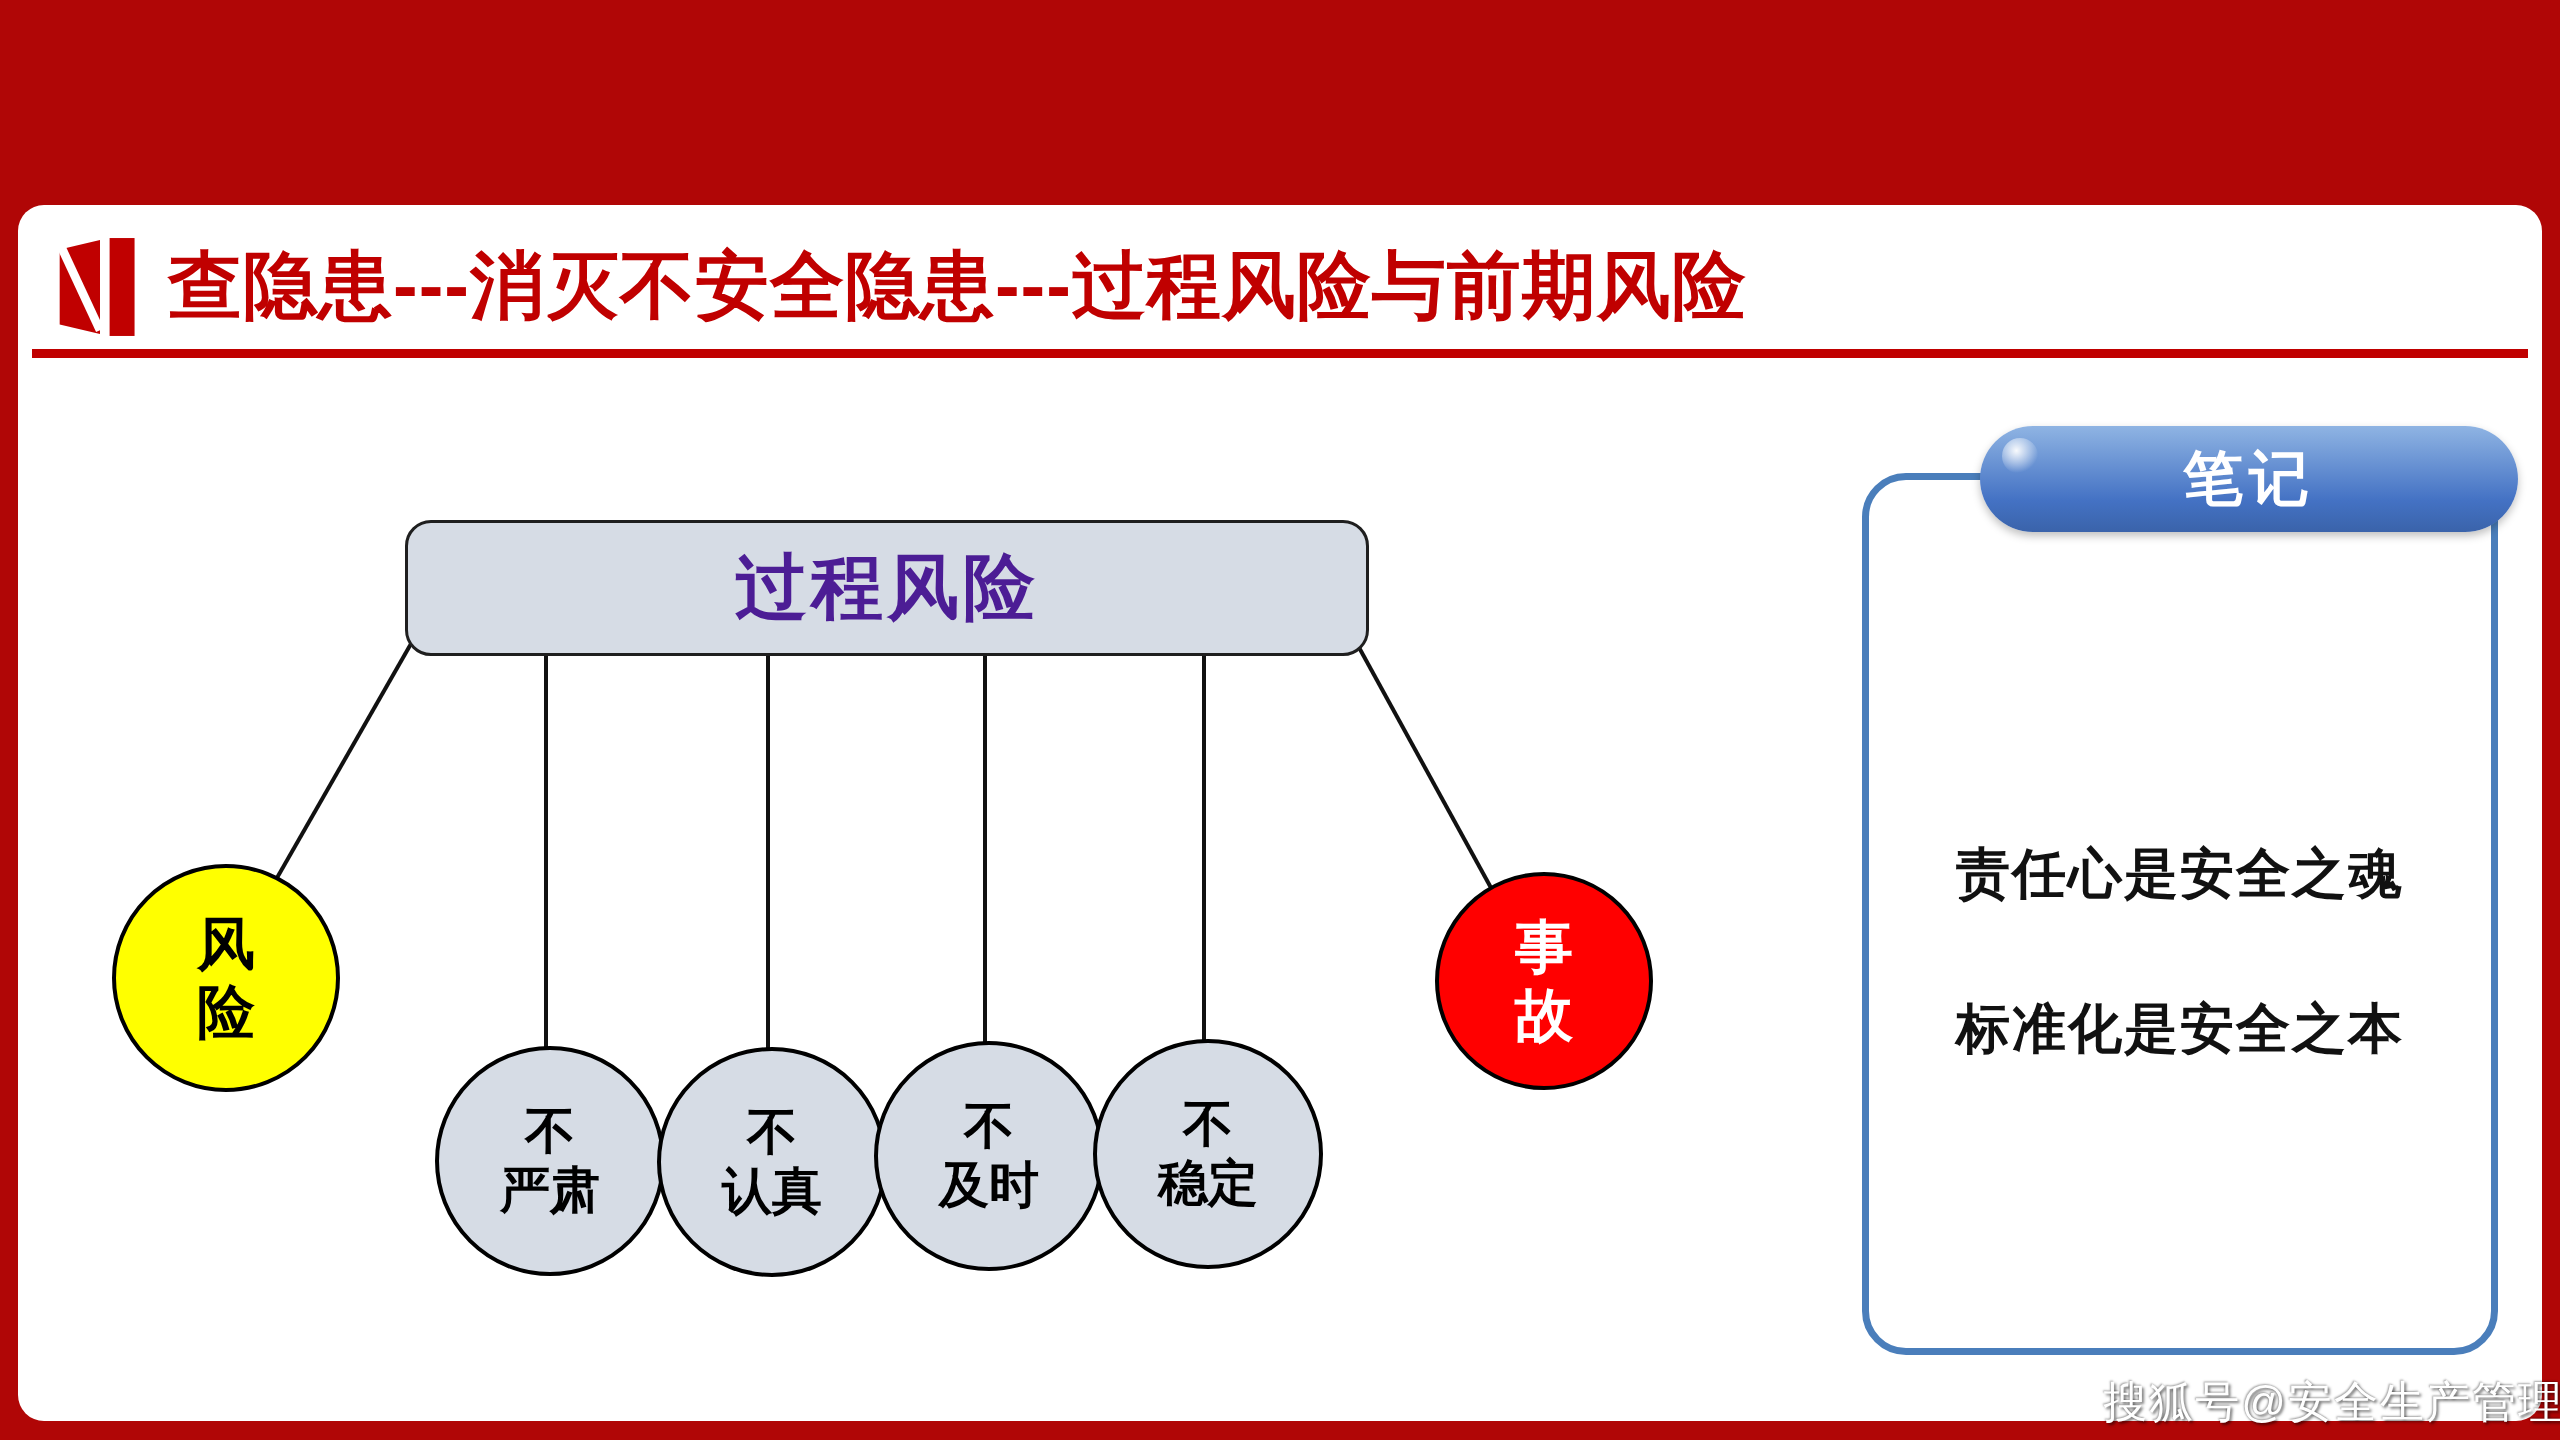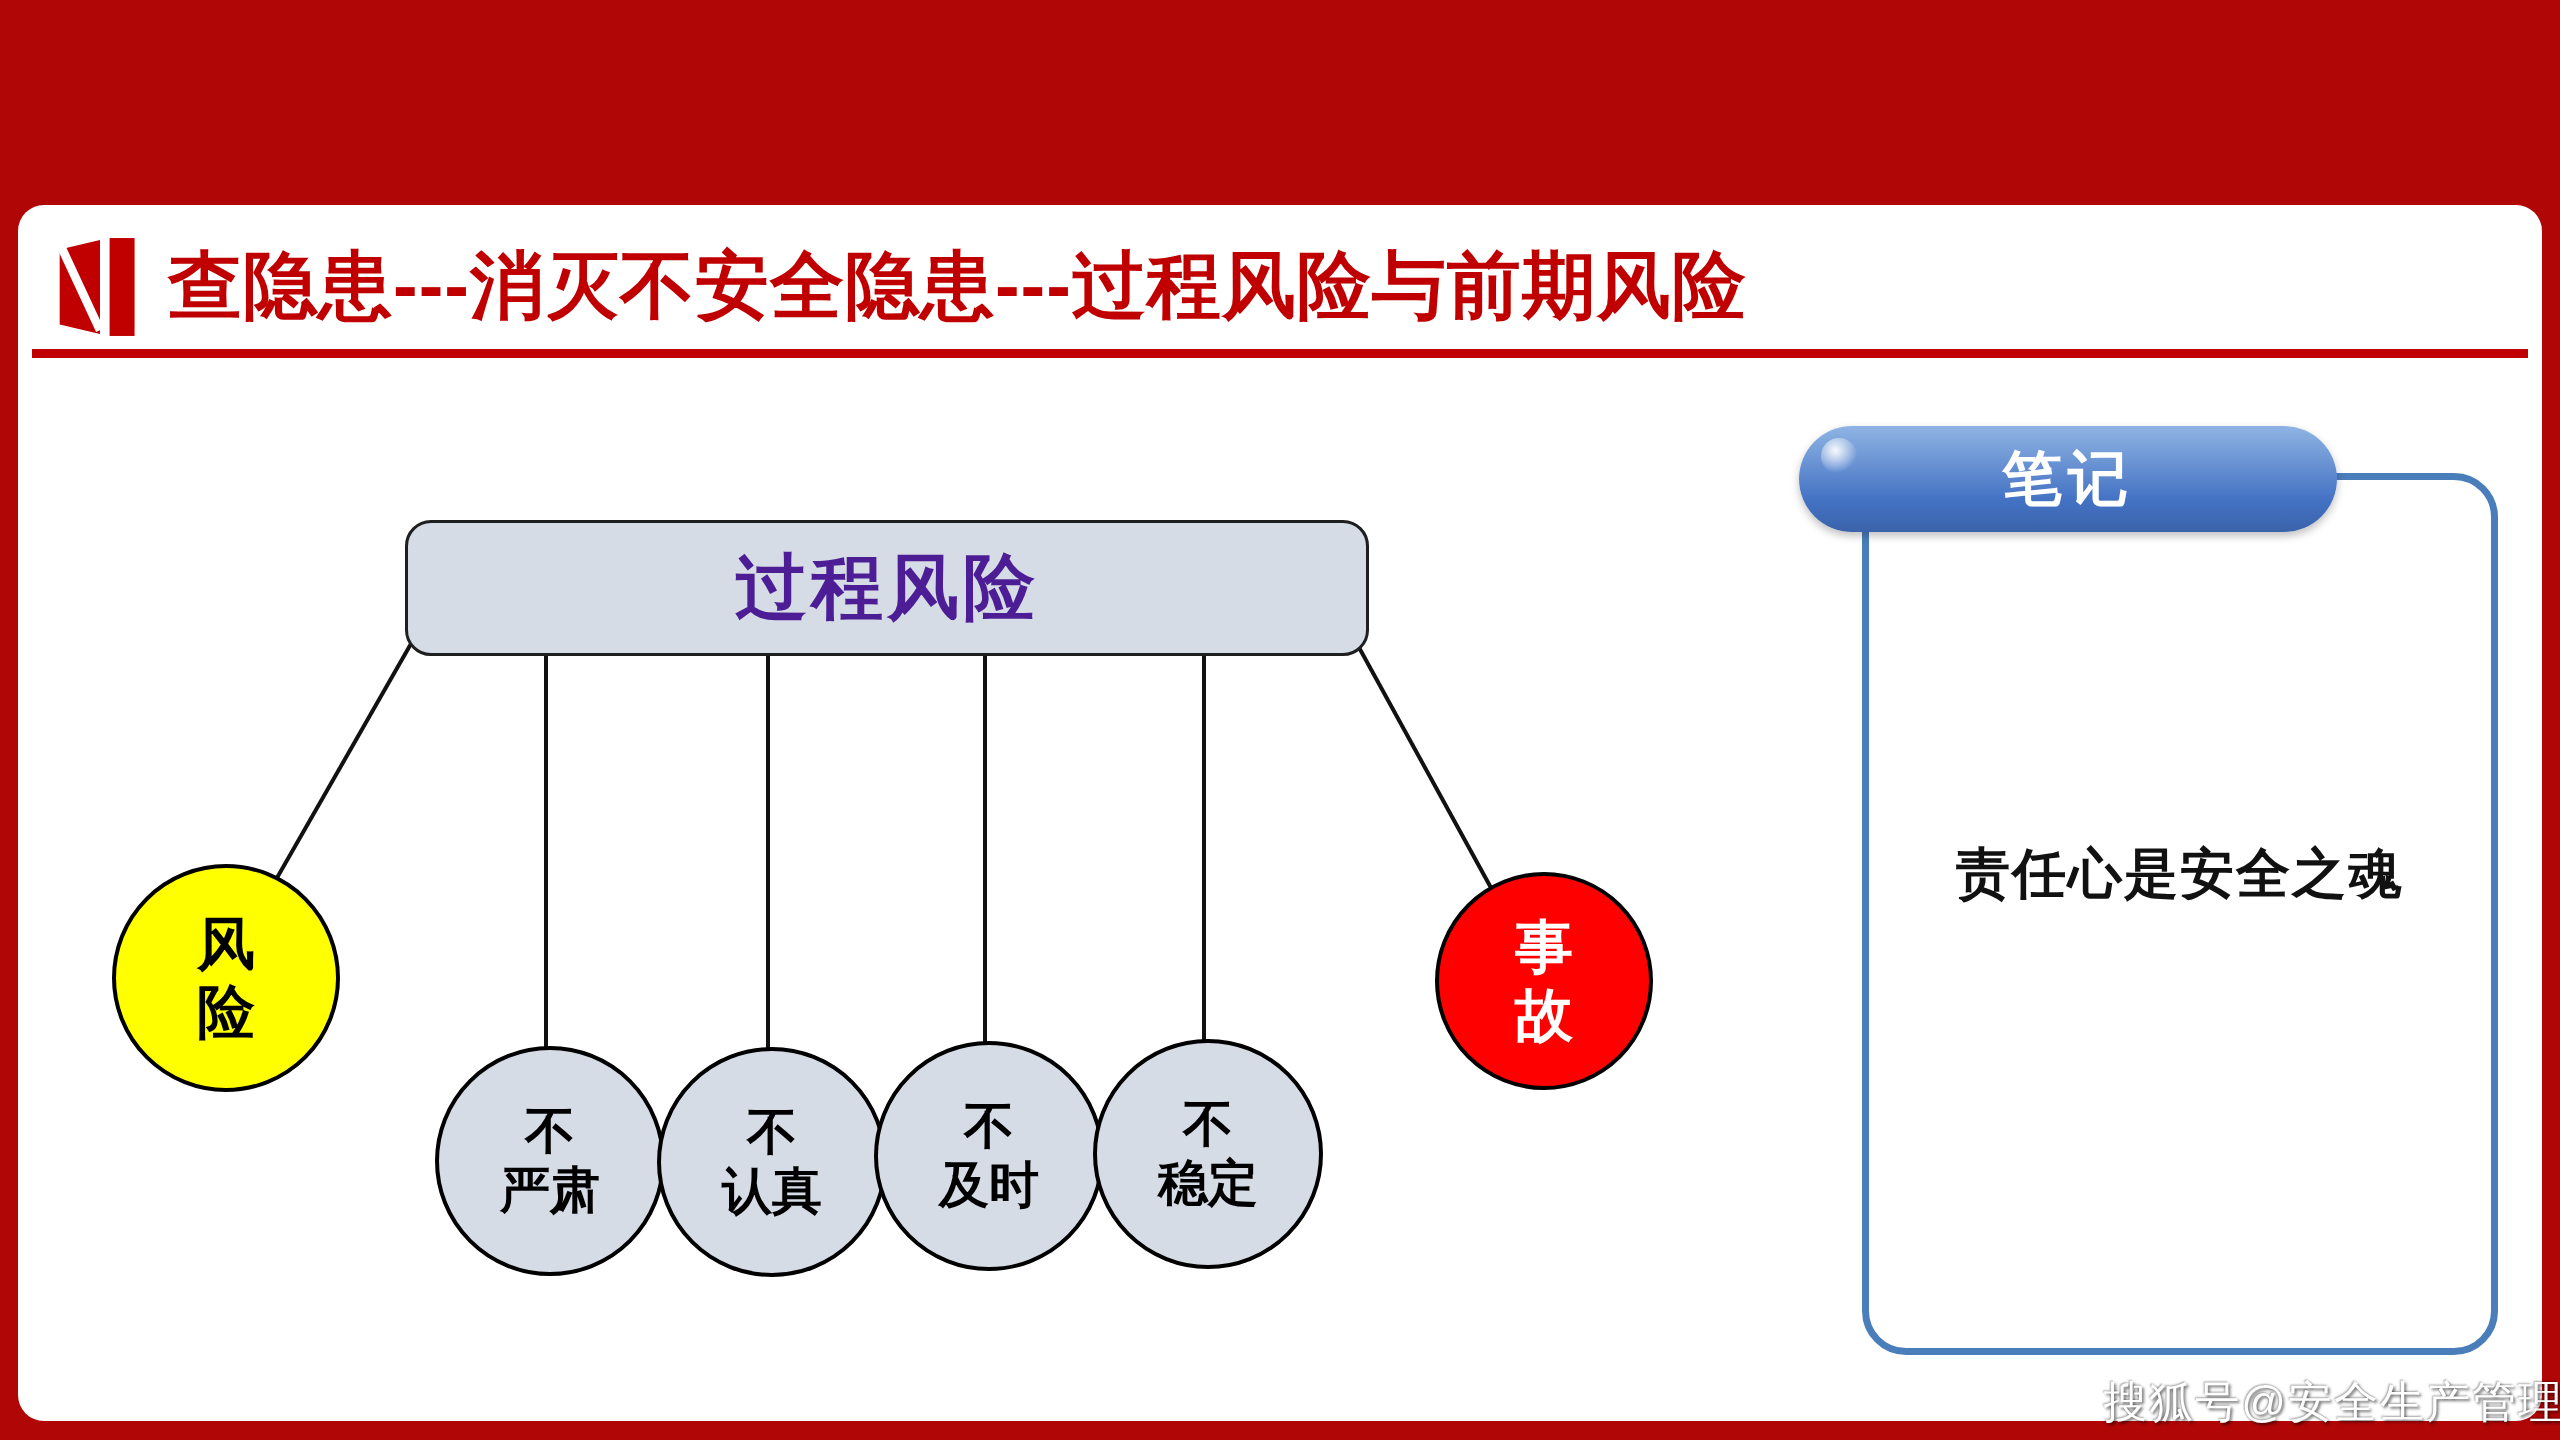--- a/index.html
+++ b/index.html
@@ -18,21 +18,21 @@
     text-align:center;font-weight:bold;white-space:pre-line;line-height:1.18;z-index:2;color:#000;}
   .node-risk{left:112px;top:864px;width:220px;height:220px;background:var(--node_yellow,#ffff00);font-size:58px;}
   .node-accident{left:1435px;top:872px;width:210px;height:210px;background:var(--node_red,#ff0000);color:#fff;font-size:58px;}
   .node-cause{width:222px;height:222px;background:var(--node_gray,#d6dce5);font-size:50px;}
   .cause-0{left:435px;top:1046px;}
   .cause-1{left:657px;top:1047px;}
   .cause-2{left:874px;top:1041px;}
   .cause-3{left:1093px;top:1039px;}
   .notes-panel{position:absolute;left:1862px;top:473px;width:636px;height:882px;background:#fff;
     border:7px solid var(--blue_border,#4a7ebb);border-radius:44px;box-sizing:border-box;z-index:2;}
-  .notes-pill{position:absolute;left:1799px;top:426px;width:538px;height:106px;border-radius:53px;
+  .notes-pill{position:absolute;left:1980px;top:426px;width:538px;height:106px;border-radius:53px;
     background:linear-gradient(180deg,var(--pill_blue_light,#8fb4e3) 0%,var(--pill_blue,#4472c4) 70%,#3a63aa 100%);
     display:flex;align-items:center;justify-content:center;z-index:4;
     box-shadow:0 4px 8px rgba(0,0,0,0.25);}
   .pill-gloss{position:absolute;left:22px;top:12px;width:36px;height:36px;border-radius:50%;
     background:radial-gradient(circle at 40% 35%,rgba(255,255,255,0.95),rgba(255,255,255,0.0) 70%);}
   .notes-title{font-size:60px;font-weight:bold;color:#ffffff;letter-spacing:6px;}
   .notes-body{position:absolute;left:1862px;top:838px;width:636px;text-align:center;z-index:3;}
   .notes-line{font-size:54px;font-weight:bold;color:#111;margin-bottom:82px;letter-spacing:2px;}
   .watermark{position:absolute;right:36px;bottom:8px;font-size:44px;color:#ffffff;z-index:5;letter-spacing:2px;
     text-shadow:2px 2px 3px rgba(0,0,0,0.55), -1px -1px 2px rgba(0,0,0,0.35);}
@@ -78,17 +78,18 @@
   <div class="node node-accident">事
 故</div>
 
   <div class="notes-panel"></div>
   <div class="notes-pill">
     <span class="pill-gloss"></span>
     <span class="notes-title">笔记</span>
   </div>
   <div class="notes-body">
     <div class="notes-line">责任心是安全之魂</div>
+    <div class="notes-line">标准化是安全之本</div>
   </div>
 
   <div class="watermark">搜狐号@安全生产管理</div>
 
 </div>
 
 </body></html>

